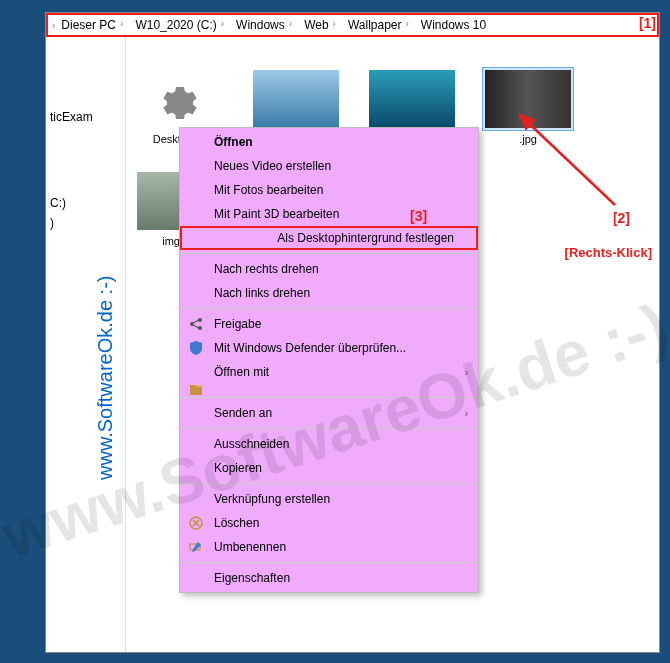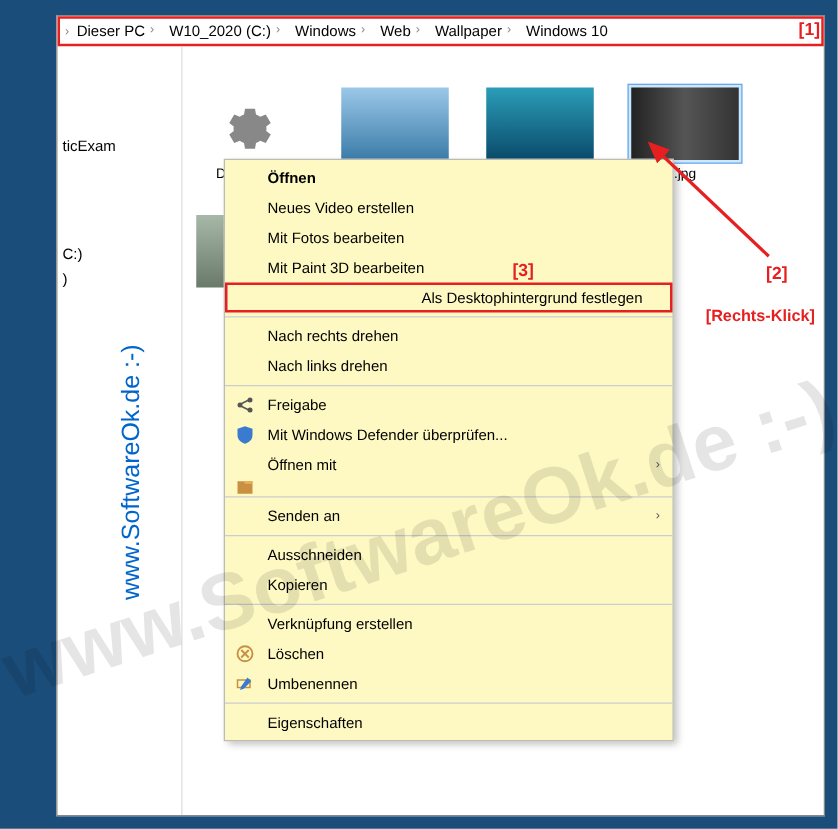--- a/index.html
+++ b/index.html
@@ -29,21 +29,21 @@
       padding: 0 4px;
       background: #fff;
     }
     .crumb { display: flex; align-items: flex-start; gap: 4px; padding: 0 6px; cursor: default; }
     .crumb-sep { color: #888; font-size: 10px; }
     .content {
       display: flex;
       height: calc(100% - 24px);
     }
     .sidebar {
-      width: 100px;
+      width: 80px;
       border-right: 1px solid #ddd;
       padding-top: 70px;
       font-size: 12px;
       overflow: hidden;
     }
     .sidebar-item { padding: 3px 0 3px 4px; white-space: nowrap; }
     .main {
       flex: 1;
       padding: 30px 8px 0 8px;
       position: relative;
@@ -56,22 +56,22 @@
       display: flex; align-items: center; justify-content: center;
       border: 1px solid transparent;
     }
     .thumb-img { width: 86px; height: 58px; }
     .gear-shape { width: 48px; height: 48px; }
     .fname { font-size: 11px; margin-top: 2px; word-break: break-all; }
     .ctxmenu {
       position: absolute;
       left: 133px;
       top: 114px;
-      width: 360px;
-      background: #fef9c3;
+      width: 300px;
+      background: #f0abfc;
       border: 1px solid #bbb;
       box-shadow: 3px 3px 6px rgba(0,0,0,0.25);
       font-size: 12px;
       padding: 2px 0;
     }
     .mitem {
       padding: 5px 24px 5px 34px;
       position: relative;
       cursor: default;
     }

